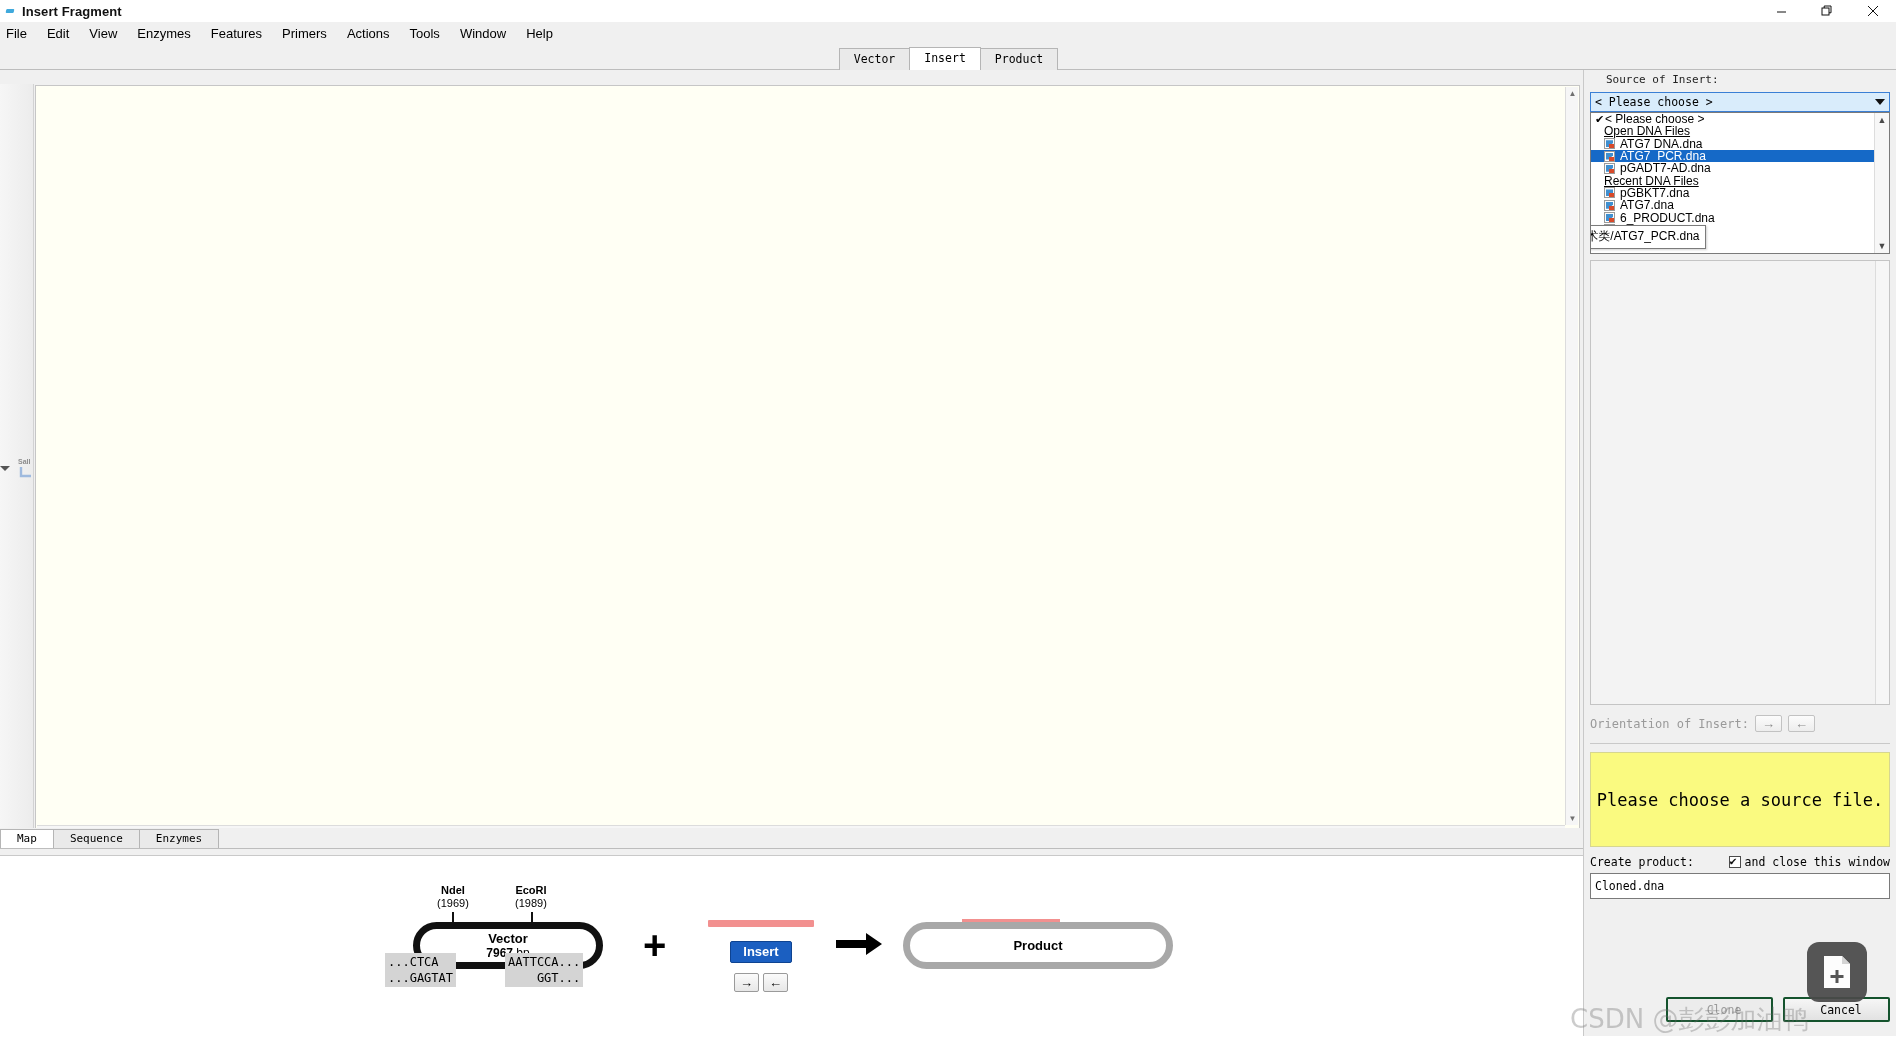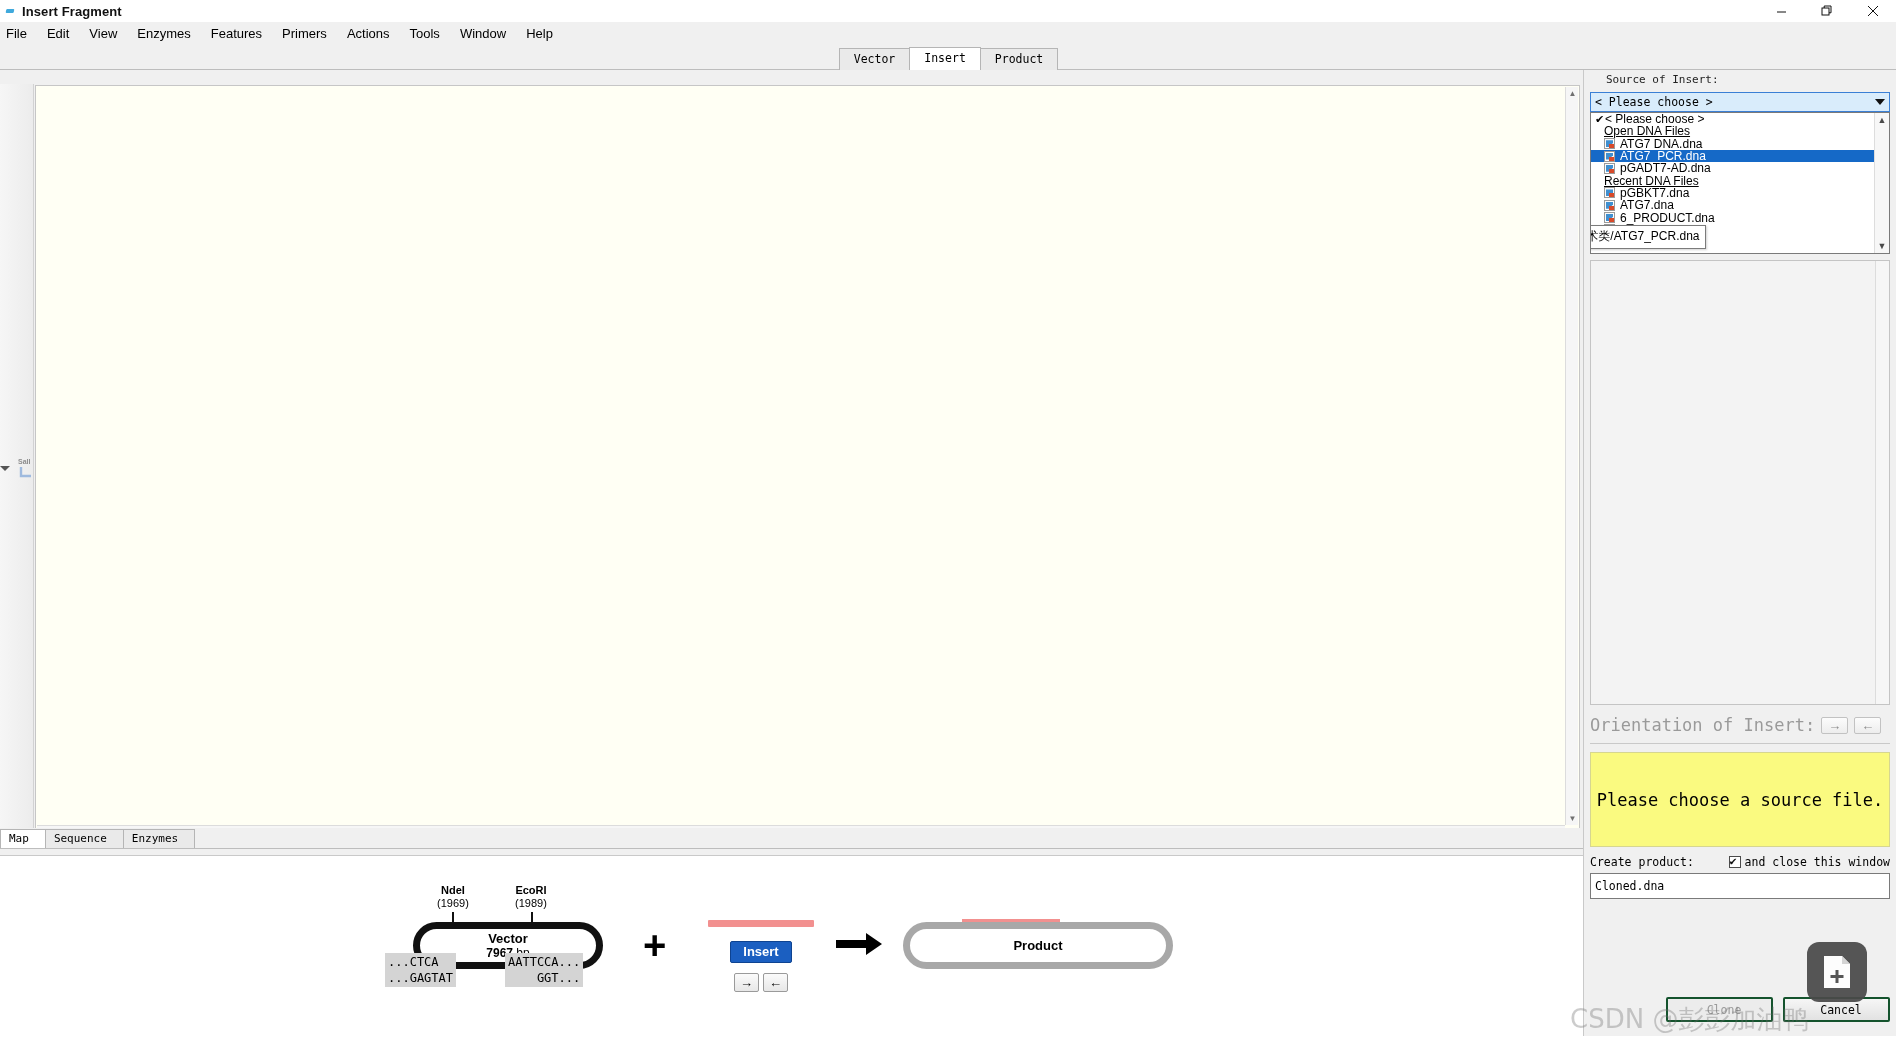--- a/index.html
+++ b/index.html
@@ -145,21 +145,21 @@
 
   
   .bottom-tabs {
     position: absolute; left: 0; top: 828px; width: 1583px; height: 20px;
     display: flex; align-items: flex-end;
     background: #f0f0f0;
   }
   .btab {
     font-family: "DejaVu Sans Mono", monospace;
     font-size: 11px; color: #000;
-    padding: 2px 16px 3px 8px;
+    padding: 2px 16px 3px 16px;
     border: 1px solid #b5b5b5; border-bottom: none;
     background: #eaeaea; margin-right: -1px;
   }
   .btab.active { background: #fff; }
   .bottom-tabs-line {
     position: absolute; left: 0; top: 848px; width: 1583px; height: 1px;
     background: #bdbdbd;
   }
 
   
@@ -306,21 +306,21 @@
   }
   .rp-scroll-right {
     position: absolute; right: 0; top: 0; width: 14px; height: 100%;
     background: #f6f6f6; border-left: 1px solid #dcdcdc;
   }
   .orient-row {
     position: absolute; left: 6px; top: 645px;
     display: flex; align-items: center; gap: 6px;
   }
   .orient-row .lbl {
-    font-family: "DejaVu Sans Mono", monospace; font-size: 17px; color: #9a9a9a;
+    font-family: "DejaVu Sans Mono", monospace; font-size: 12px; color: #9a9a9a;
   }
   .or-btn {
     width: 27px; height: 17px;
     border: 1px solid #c2c2c2; border-radius: 2px;
     background: linear-gradient(to bottom,#fcfcfc,#ededed);
     display: flex; align-items: center; justify-content: center;
     font-size: 13px; color: #8c8c8c; line-height: 1;
   }
   .rp-divider {
     position: absolute; left: 6px; top: 673px; width: 300px; height: 1px;

